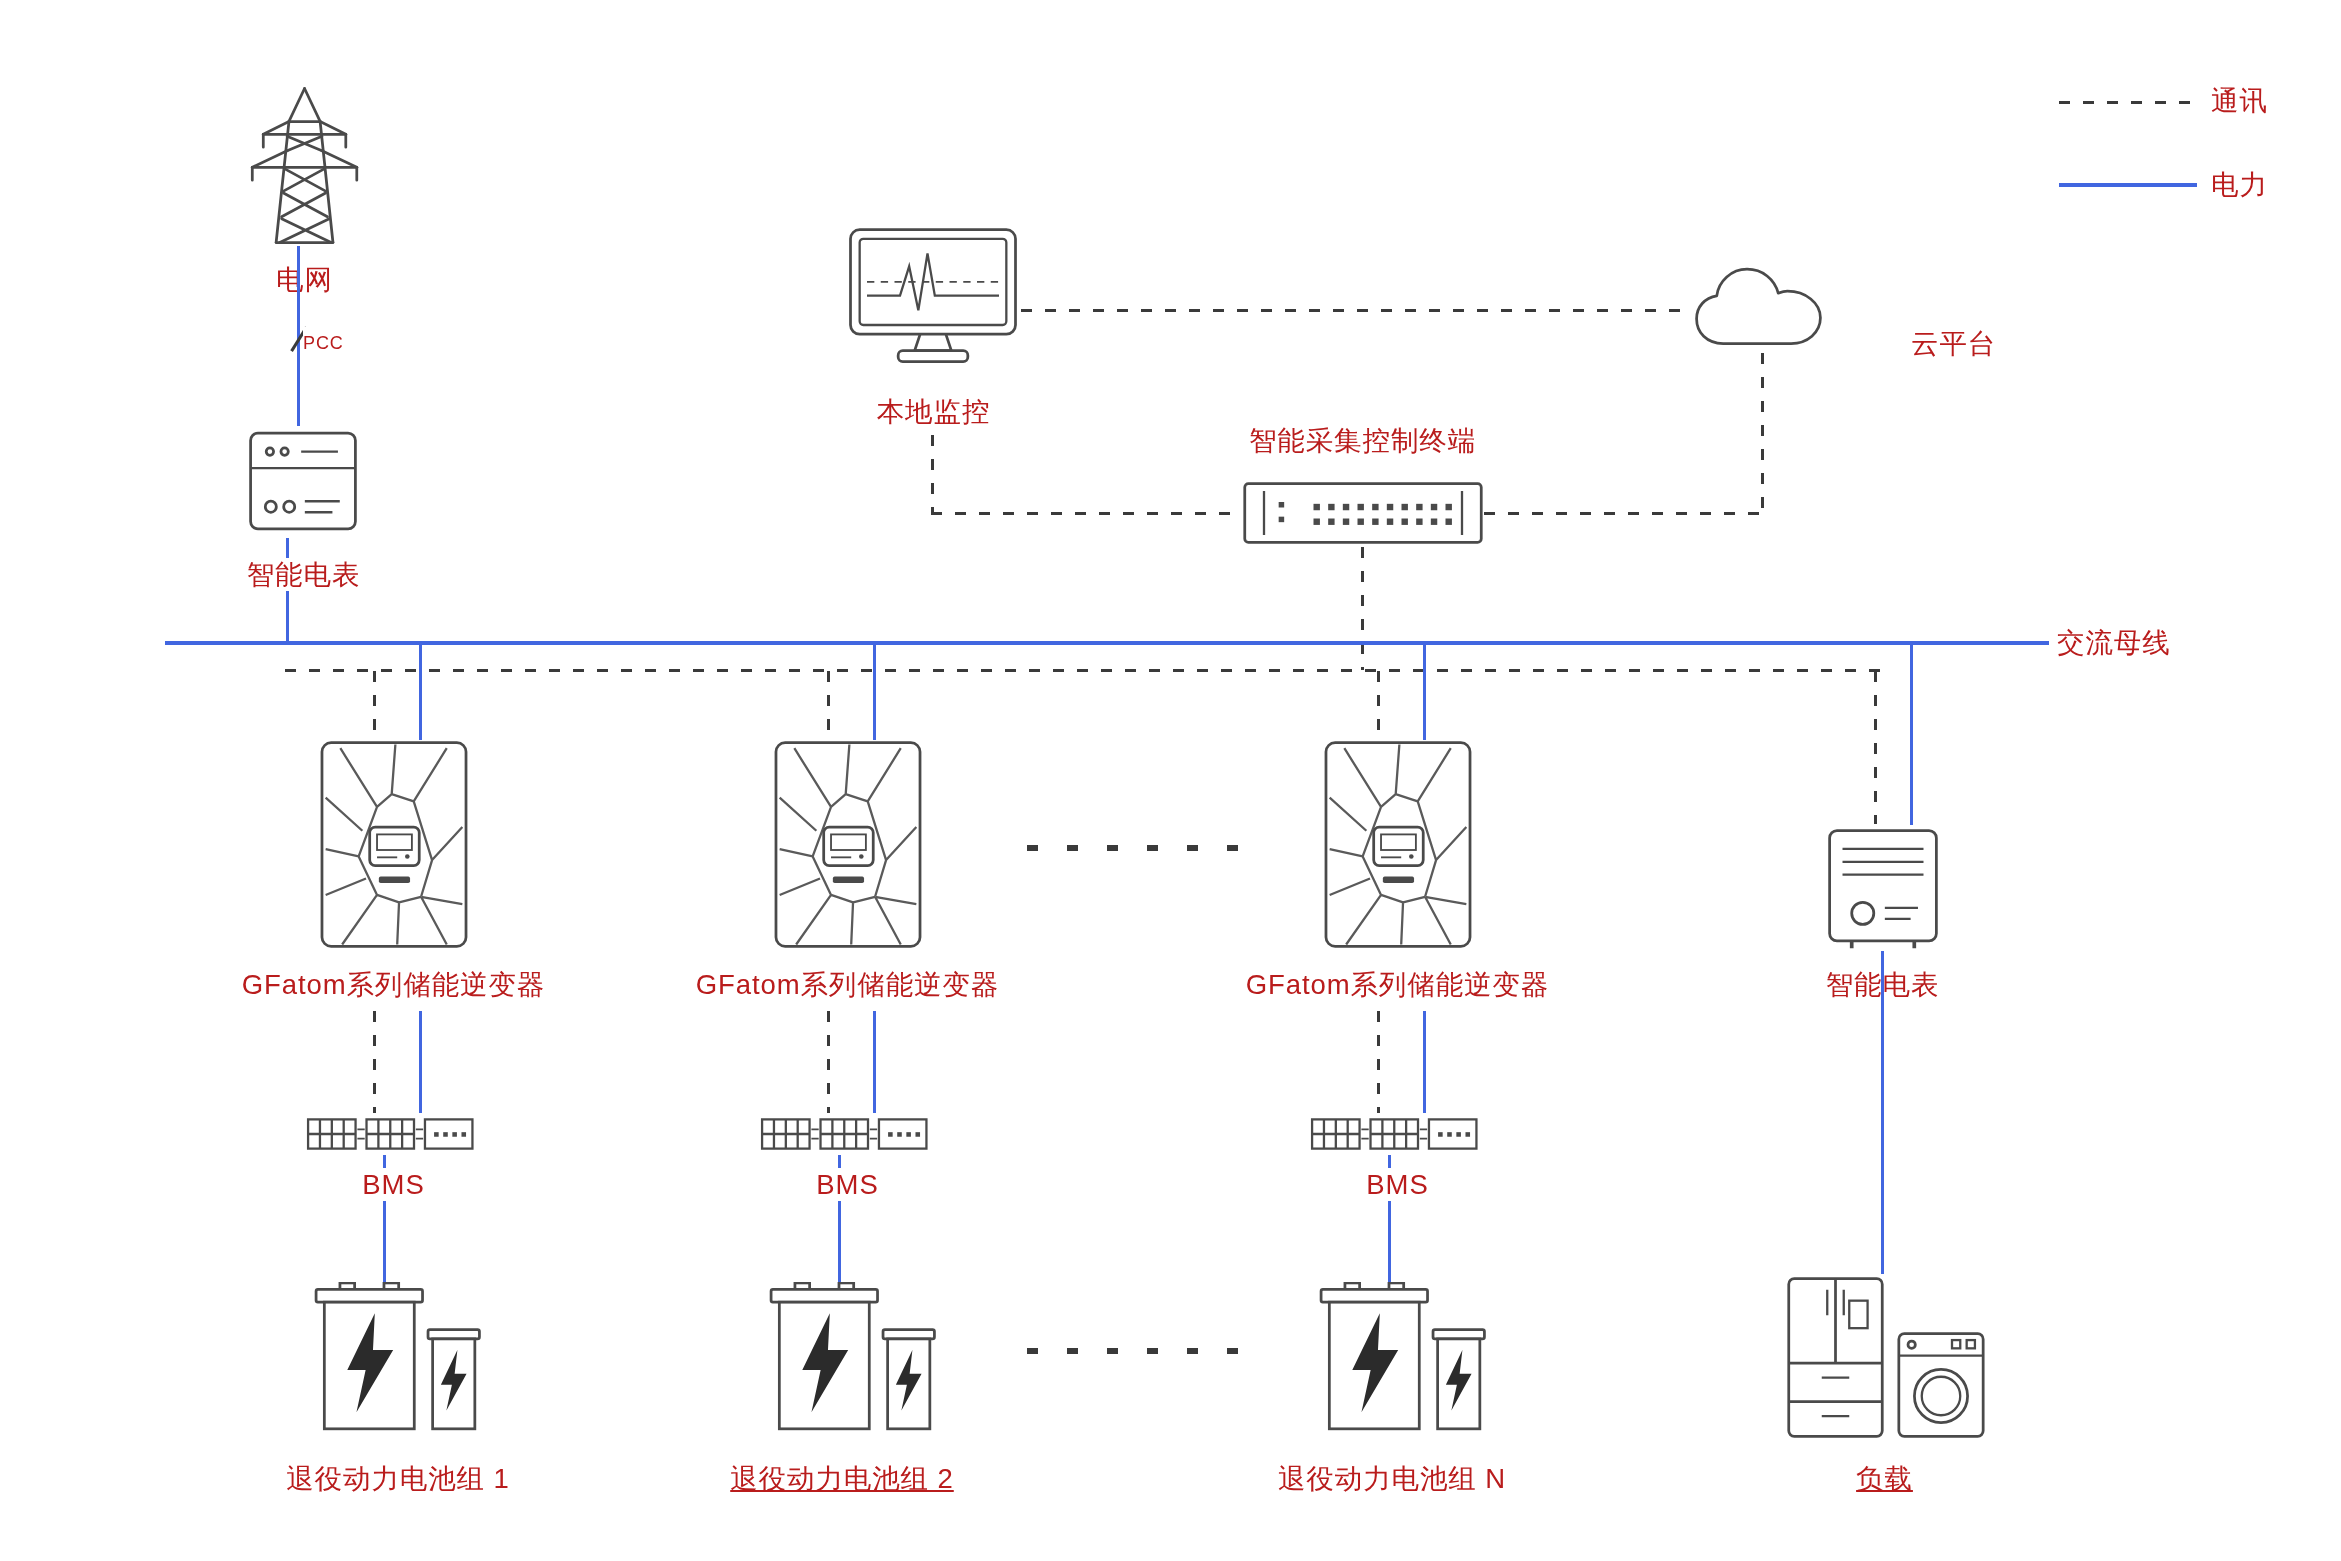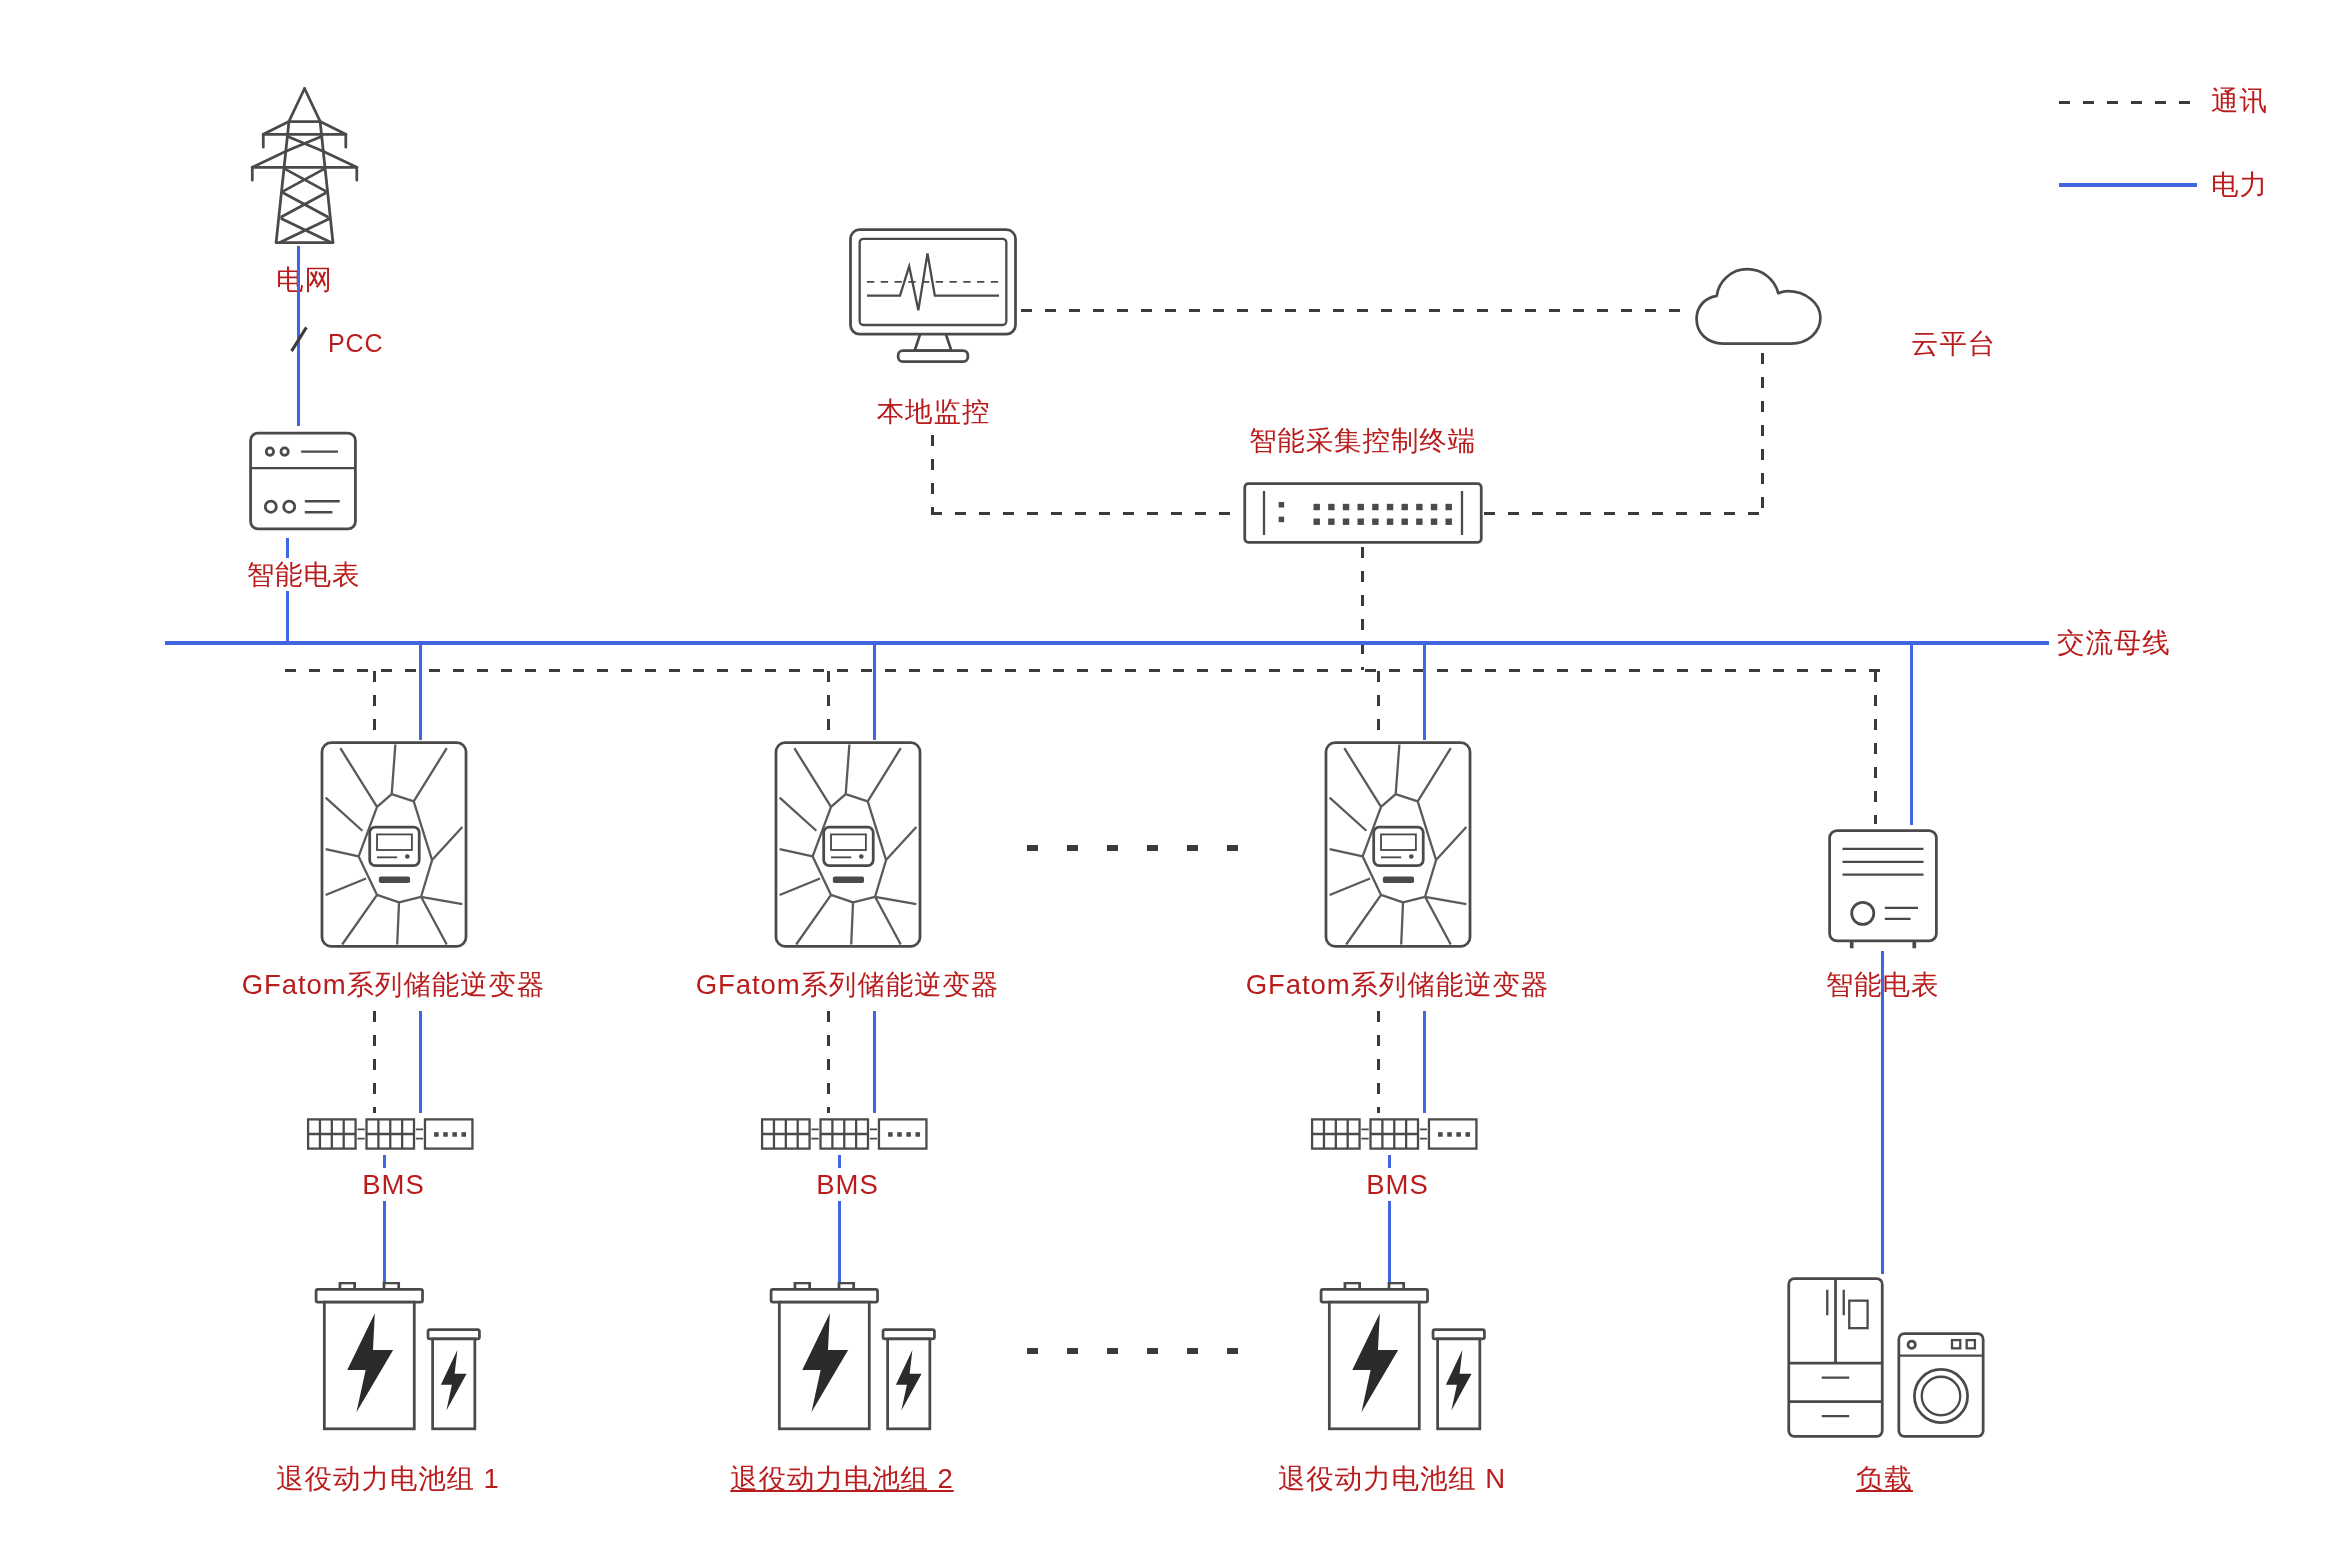--- a/index.html
+++ b/index.html
@@ -52,21 +52,21 @@
         <path d="M44 120 L92 146 M90 120 L42 146"></path>
         <path d="M42 148 L96 174 M94 148 L40 174"></path>
         <path d="M36 174 L98 174"></path>
       </g>
     </svg>
   </div>
   <div class="lbl" style="left:231px;top:263px;width:147px;">电网</div>
 
   <div class="pow-v" style="left:297px;top:246px;height:180px;"></div>
   <div class="tick" style="left:285px;top:338px;width:27.5px;height:2.8px;transform:rotate(-58deg);"></div>
-  <div class="lbl left" style="left:328px;top:327px;width:92px;font-size:25px;">PCC</div>
+  <div class="lbl left" style="left:303px;top:327px;width:92px;font-size:18px;">PCC</div>
 
   <div class="icon" style="left:246px;top:424px;">
     <svg viewBox="0 0 124 124" width="114" height="114">
       <g fill="none" stroke="#4a4a4a" stroke-width="3">
         <rect x="5" y="10" width="114" height="104" rx="8"></rect>
         <circle cx="26" cy="30" r="4"></circle>
         <circle cx="42" cy="30" r="4"></circle>
         <path d="M60 30 H100" stroke-width="2.5"></path>
         <path d="M5 48 H119" stroke-width="2.5"></path>
         <circle cx="27" cy="90" r="6"></circle>
@@ -319,21 +319,21 @@
       <path d="M78 34 L48 96 L68 96 L58 142 L98 74 L76 74 Z" fill="#2b2b2b"></path>
       <g stroke="#4a4a4a" stroke-width="3" fill="#ffffff">
         <rect x="136" y="52" width="56" height="10" rx="2"></rect>
         <rect x="141" y="62" width="46" height="98"></rect>
       </g>
       <path d="M168 74 L150 112 L162 112 L156 140 L178 100 L165 100 Z" fill="#2b2b2b"></path>
     </svg>
   </div>
   <div class="dots-h" style="left:1027px;top:1348px;width:220px;"></div>
 
-  <div class="lbl" style="left:241px;top:1462px;width:294px;">退役动力电池组 1</div>
+  <div class="lbl" style="left:251px;top:1462px;width:294px;">退役动力电池组 1</div>
   <div class="lbl" style="left:695px;top:1462px;width:294px;text-decoration:underline;">退役动力电池组 2</div>
   <div class="lbl" style="left:1245px;top:1462px;width:294px;">退役动力电池组 N</div>
 
   <div class="pow-v" style="left:1881px;top:951px;height:323px;"></div>
   <div class="icon" style="left:1785px;top:1275px;">
     <svg viewBox="0 0 110 180" width="101" height="165">
       <g fill="none" stroke="#4a4a4a" stroke-width="3">
         <rect x="4" y="4" width="102" height="172" rx="6"></rect>
         <path d="M55 4 V96"></path>
         <path d="M4 96 H106"></path>

